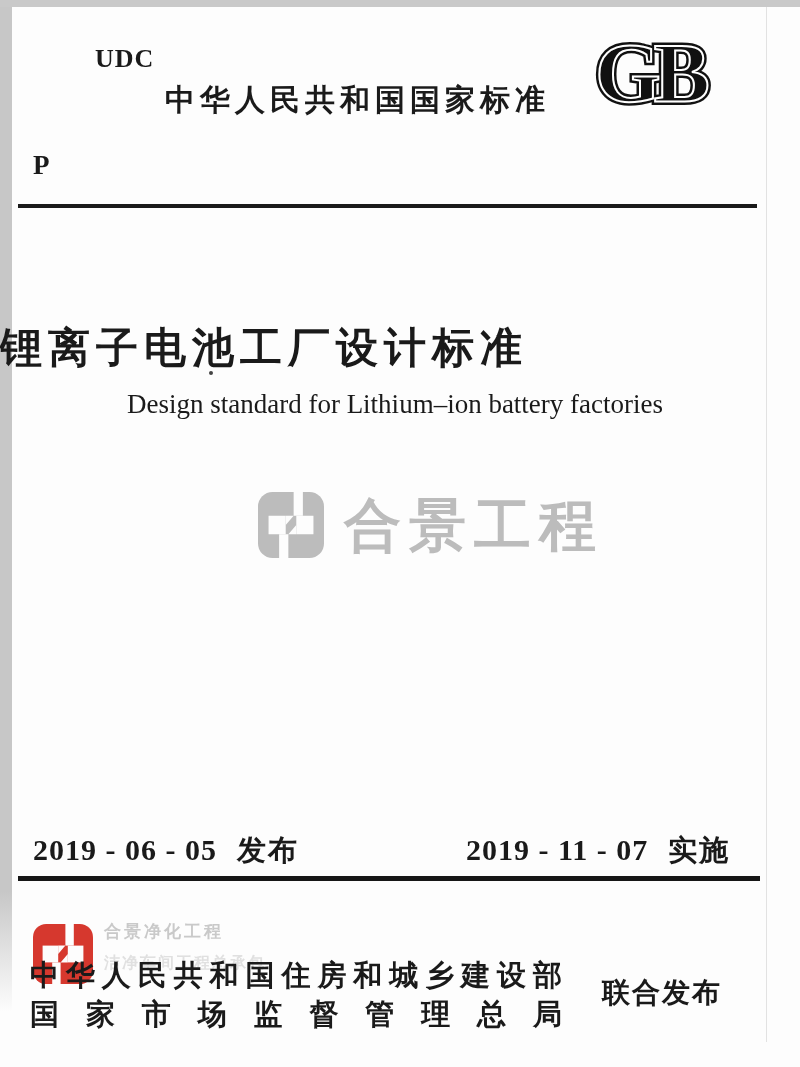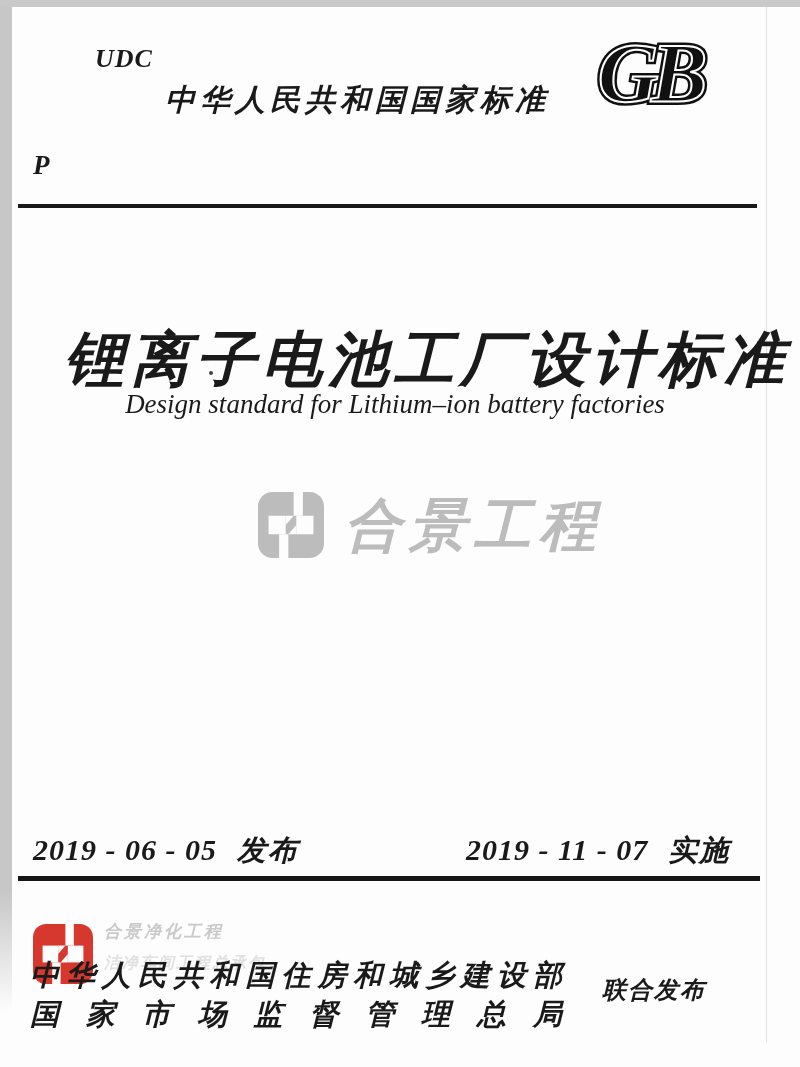--- a/index.html
+++ b/index.html
@@ -1,34 +1,34 @@
 <!DOCTYPE html>
 <html><head>
 <meta charset="utf-8">
 <style>
   html,body{margin:0;padding:0;background:#ffffff;}
   .page{position:relative;width:800px;height:1067px;background:#fdfdfd;overflow:hidden;
-        font-family:"Liberation Sans",sans-serif;color:#1a1a1a;font-style:italic;}
+        font-family:"Liberation Sans",sans-serif;color:#1a1a1a;}
   
   .edge-top{position:absolute;left:0;top:0;width:800px;height:7px;background:#c9c9c9;}
   .edge-left{position:absolute;left:0;top:7px;width:12px;height:1005px;
              background:linear-gradient(to bottom,#c7c7c7 0%,#c7c7c7 88%,rgba(199,199,199,0) 100%);}
   .edge-right{position:absolute;left:766px;top:7px;width:1px;height:1035px;background:#e2e2e2;}
 
   .serif{font-family:"Liberation Serif",serif;}
 
   .udc{position:absolute;left:95px;top:44px;font-size:26px;font-weight:bold;letter-spacing:1px;}
   .nat-std{position:absolute;left:165px;top:80px;font-size:30px;font-weight:600;letter-spacing:5px;}
   .gb-emblem{position:absolute;left:575px;top:32px;width:148px;height:80px;}
   .p-label{position:absolute;left:33px;top:150px;font-size:27px;font-weight:bold;}
   .std-number{position:absolute;left:503px;top:151px;font-size:29px;font-weight:bold;letter-spacing:1px;}
   .rule-1{position:absolute;left:18px;top:204px;width:739px;height:4px;background:#1a1a1a;}
 
-  .title-cn{position:absolute;left:0;top:320px;width:790px;text-align:right;
-            font-family:"Liberation Serif",serif;font-size:60px;font-weight:bold;letter-spacing:6px;}
+  .title-cn{position:absolute;left:0;top:320px;width:790px;text-align:left;
+            font-family:"Liberation Serif",serif;font-size:42px;font-weight:bold;letter-spacing:6px;}
   .title-dot{position:absolute;left:209px;top:371px;width:4px;height:4px;border-radius:50%;background:#444;}
   .title-en{position:absolute;left:0;top:389px;width:790px;text-align:center;
             font-family:"Liberation Serif",serif;font-size:27px;font-weight:500;}
 
   .wm-center{position:absolute;left:258px;top:492px;display:flex;align-items:center;gap:20px;}
   .wm-center .wm-text{font-size:57px;font-weight:700;color:#bcbcbc;letter-spacing:8px;line-height:66px;}
 
   .dates-left{position:absolute;left:33px;top:831px;display:flex;align-items:baseline;}
   .dates-right{position:absolute;left:466px;top:831px;display:flex;align-items:baseline;}
   .date-num{font-family:"Liberation Serif",serif;font-size:30px;font-weight:bold;letter-spacing:1px;}
@@ -37,21 +37,21 @@
 
   .logo-red{position:absolute;left:33px;top:924px;width:60px;height:60px;z-index:0;}
   .fwm-1{position:absolute;left:104px;top:920px;font-size:17px;font-weight:700;
          color:rgba(192,192,192,0.85);letter-spacing:3px;z-index:0;}
   .fwm-2{position:absolute;left:104px;top:953px;font-size:16px;font-weight:600;
          color:rgba(200,200,200,0.55);letter-spacing:2px;z-index:0;}
   .issuer{position:absolute;left:30px;width:532px;display:flex;justify-content:space-between;
           font-size:29px;font-weight:600;z-index:2;}
   .issuer-1{top:956px;}
   .issuer-2{top:995px;}
-  .joint{position:absolute;left:602px;top:974px;font-size:24px;font-weight:600;letter-spacing:2px;z-index:2;}
+  .joint{position:absolute;left:602px;top:974px;font-size:28px;font-weight:600;letter-spacing:2px;z-index:2;}
 </style>
 </head>
 <body>
 
 <div class="page">
 
   <div class="edge-top"></div>
   <div class="edge-left"></div>
   <div class="edge-right"></div>
 

